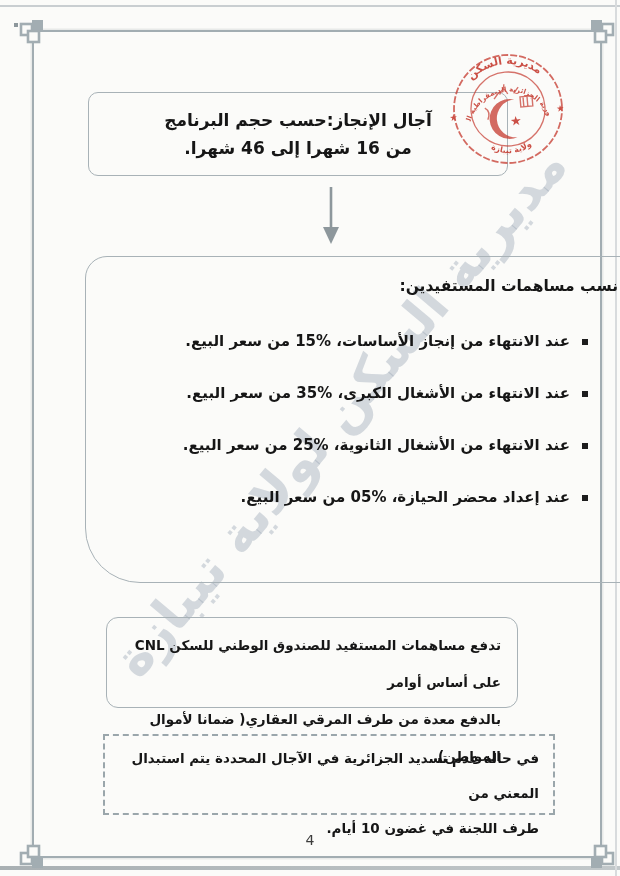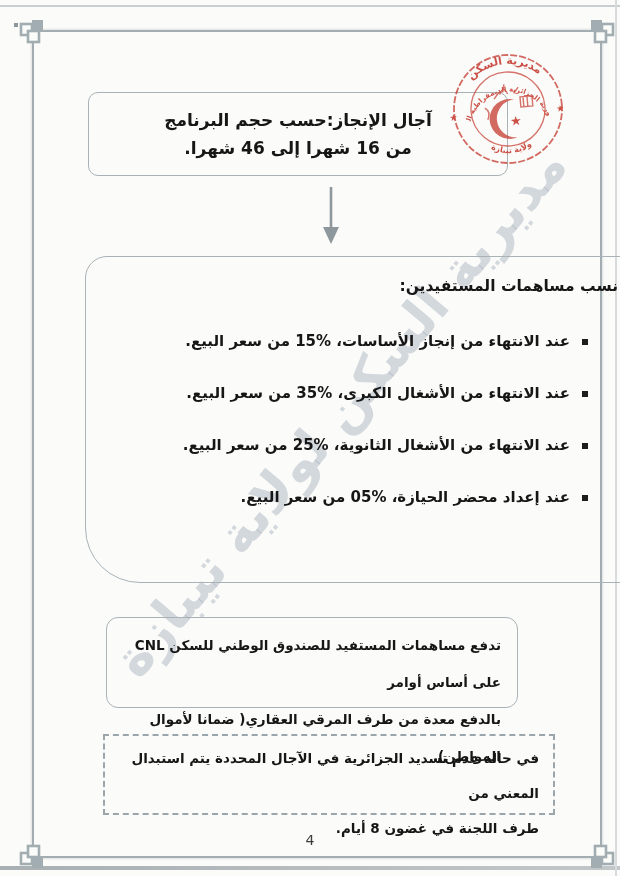--- a/index.html
+++ b/index.html
@@ -196,17 +196,17 @@
   </div>
   </div>
 
   <div class="cnl-box">
     <div>تدفع مساهمات المستفيد للصندوق الوطني للسكن CNL على أساس أوامر</div>
     <div>بالدفع معدة من طرف المرقي العقاري( ضمانا لأموال المواطن).</div>
   </div>
 
   <div class="penalty-box">
     <div>في حالة عدم تسديد الجزائرية في الآجال المحددة يتم استبدال المعني من</div>
-    <div>طرف اللجنة في غضون 8 أيام.</div>
+    <div>طرف اللجنة في غضون 10 أيام.</div>
   </div>
 
   <div class="page-number">4</div>
 </div>
 
 </body></html>

